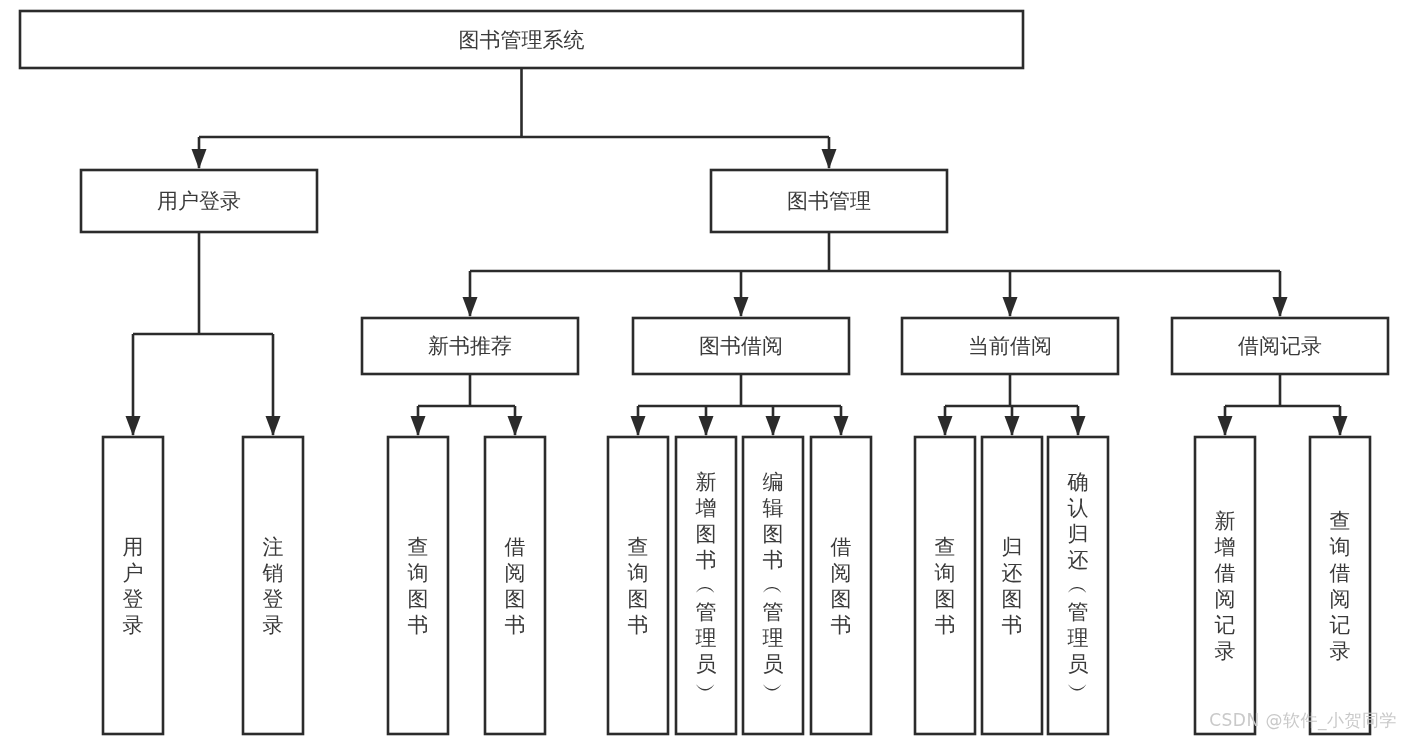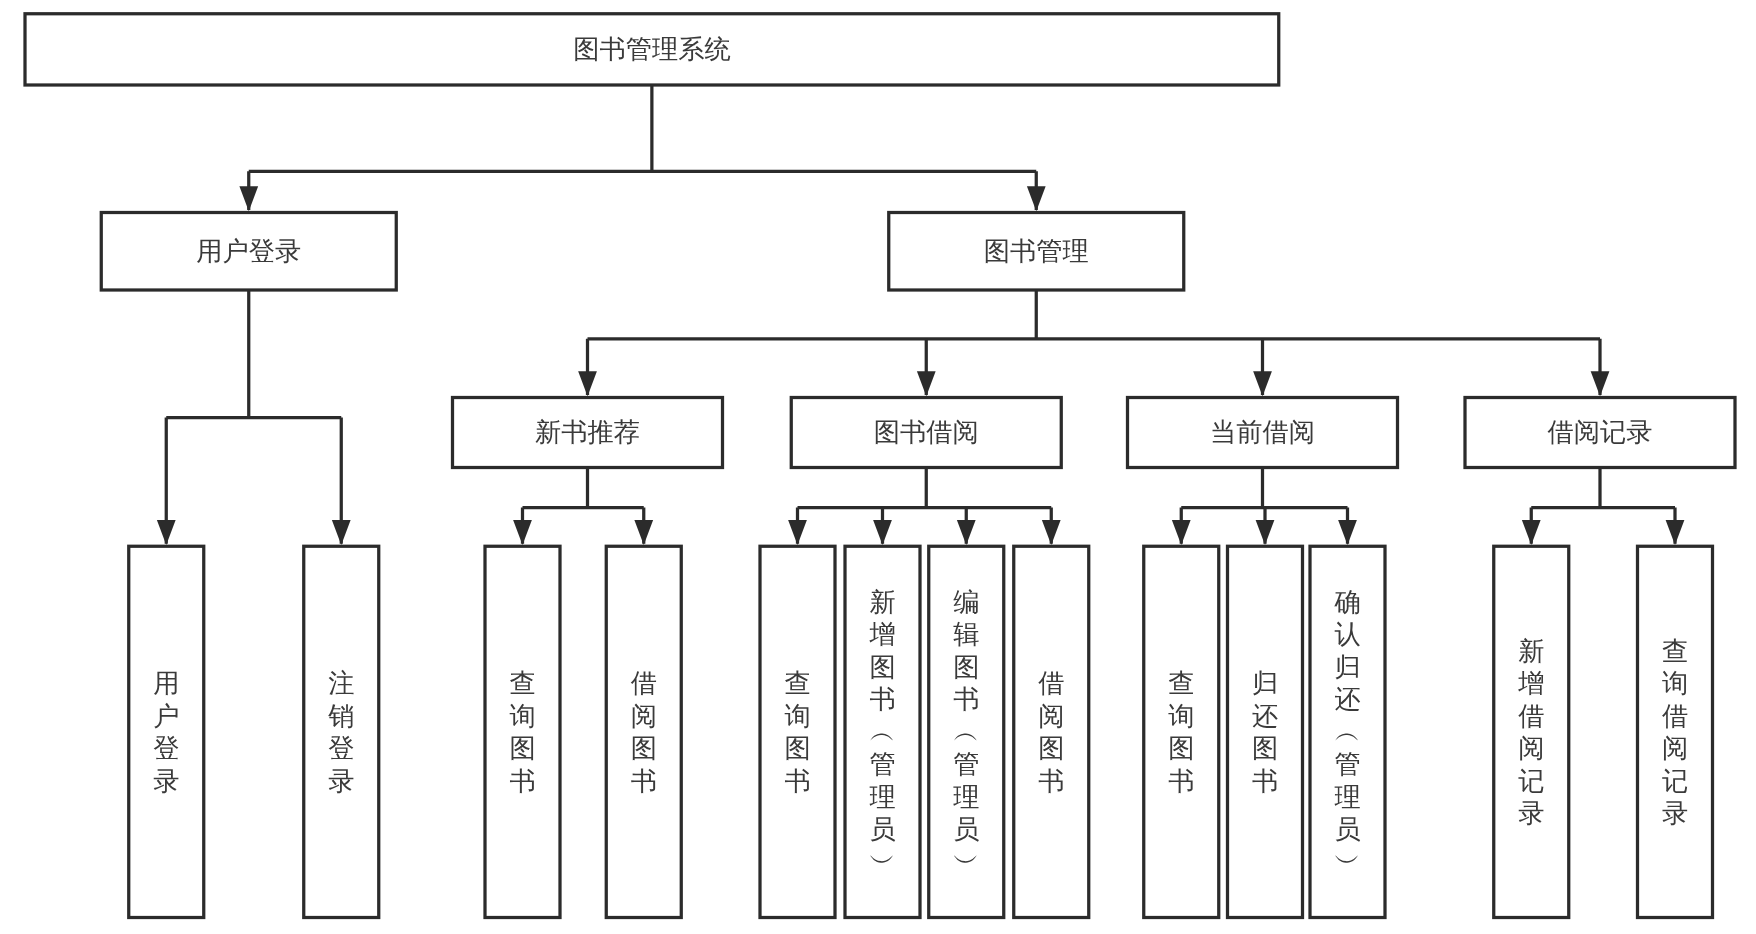--- a/index.html
+++ b/index.html
@@ -203,13 +203,14 @@
         <g>
           <rect x="1195" y="437" width="60" height="297" rx="0" class="node-box"></rect>
           <text x="1225" y="527.78" class="node-label-v"><tspan x="1225" dy="0">新</tspan><tspan x="1225" dy="26">增</tspan><tspan x="1225" dy="26">借</tspan><tspan x="1225" dy="26">阅</tspan><tspan x="1225" dy="26">记</tspan><tspan x="1225" dy="26">录</tspan></text>
         </g>
         <g>
           <rect x="1310" y="437" width="60" height="297" rx="0" class="node-box"></rect>
           <text x="1340" y="527.78" class="node-label-v"><tspan x="1340" dy="0">查</tspan><tspan x="1340" dy="26">询</tspan><tspan x="1340" dy="26">借</tspan><tspan x="1340" dy="26">阅</tspan><tspan x="1340" dy="26">记</tspan><tspan x="1340" dy="26">录</tspan></text>
         </g>
       </g>
   </svg>
+  <div class="watermark">CSDN @软件_小贺同学</div>
 </div>
 
 </body></html>

